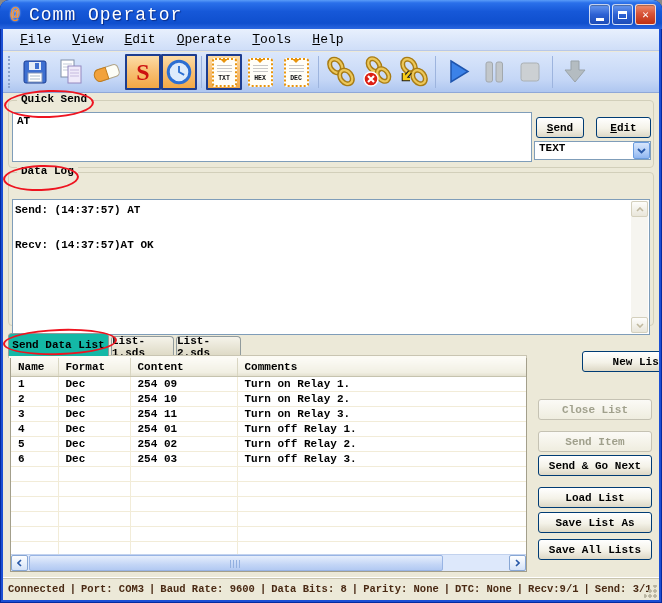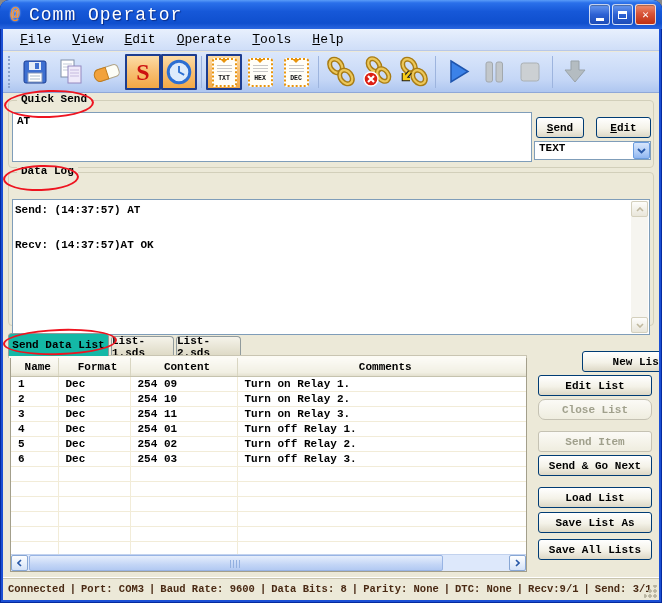--- a/index.html
+++ b/index.html
@@ -66,21 +66,21 @@
   
   .tab{position:absolute;border:1px solid #919b9c;border-bottom:none;border-radius:4px 4px 0 0;
     display:flex;align-items:center;justify-content:center;font-size:11px;font-weight:bold;color:#000;}
   .tab.active{background:#14b8a6;height:23px;top:304px;z-index:5;}
   .tab.inactive{background:linear-gradient(180deg,#f5f3ea,#ddd9c4);height:20px;top:307px;}
   .tabstrip-base{position:absolute;left:5px;top:326px;width:519px;height:3px;background:#fcfbf4;border:1px solid #c9c5b2;border-bottom:none;z-index:4;}
   
   .table-box{position:absolute;left:7px;top:328px;width:517px;height:215px;background:#fff;border:1px solid #a39f8b;}
   table.grid{border-collapse:collapse;table-layout:fixed;width:100%;}
   table.grid col.c1{width:47px}table.grid col.c2{width:72px}table.grid col.c3{width:107px}
-  table.grid th{height:18px;font-size:11px;font-weight:bold;text-align:center;padding:0 0 0 7px;
+  table.grid th{height:18px;font-size:11px;font-weight:bold;text-align:left;padding:0 0 0 7px;
     background:linear-gradient(180deg,#fcfbf6 0%,#f1efe3 80%,#e4e1d0 100%);
     border-bottom:1px solid #c6c3ae;border-right:1px solid #d9d6c2;}
   table.grid td{height:15px;font-size:11px;font-weight:bold;color:#000;padding:0 0 0 7px;
     border-bottom:1px solid #f2ecd8;border-right:1px solid #f2ecd8;white-space:nowrap;overflow:hidden;}
   table.grid th:last-child,table.grid td:last-child{border-right:none;}
   
   .hscroll{position:absolute;left:0;right:0;bottom:0;height:17px;background:#dde8fb;border-top:1px solid #c2d2ee;}
   .hs-btn{position:absolute;top:0;width:17px;height:16px;border:1px solid #87a6d4;border-radius:2px;
     background:linear-gradient(180deg,#ffffff,#d4e2f8);display:flex;align-items:center;justify-content:center;}
   .hs-thumb{position:absolute;left:18px;top:0;width:414px;height:16px;border:1px solid #98b4e4;border-radius:2px;
@@ -391,22 +391,21 @@
         <span class="hs-thumb"></span>
         <span class="hs-btn" style="right:0;">
             <svg width="5" height="8" viewBox="0 0 5 8">
               <path d="M1 1 L4 4 L1 7" stroke="#2858a8" stroke-width="1.6" fill="none"></path>
             </svg>
           </span>
       </div>
     </div>
 
     <div class="xp-btn side-btn" style="top:322px;margin-left:44px;">New List</div>
-    <div class="xp-btn side-btn" style="top:346px;">Edit List</div>
-    <div class="xp-btn side-btn disabled" style="top:370px;border-radius:7px;">Close List</div>
+    <div class="xp-btn side-btn disabled" style="top:370px;">Close List</div>
     <div class="xp-btn side-btn disabled" style="top:402px;">Send Item</div>
     <div class="xp-btn side-btn" style="top:426px;">Send &amp; Go Next</div>
     <div class="xp-btn side-btn" style="top:458px;">Load List</div>
     <div class="xp-btn side-btn" style="top:483px;">Save List As</div>
     <div class="xp-btn side-btn" style="top:510px;">Save All Lists</div>
 
     <div class="statusbar">
       <span class="status-seg">Connected</span>
         <span class="status-sep">|</span>
       <span class="status-seg">Port: COM3</span>

